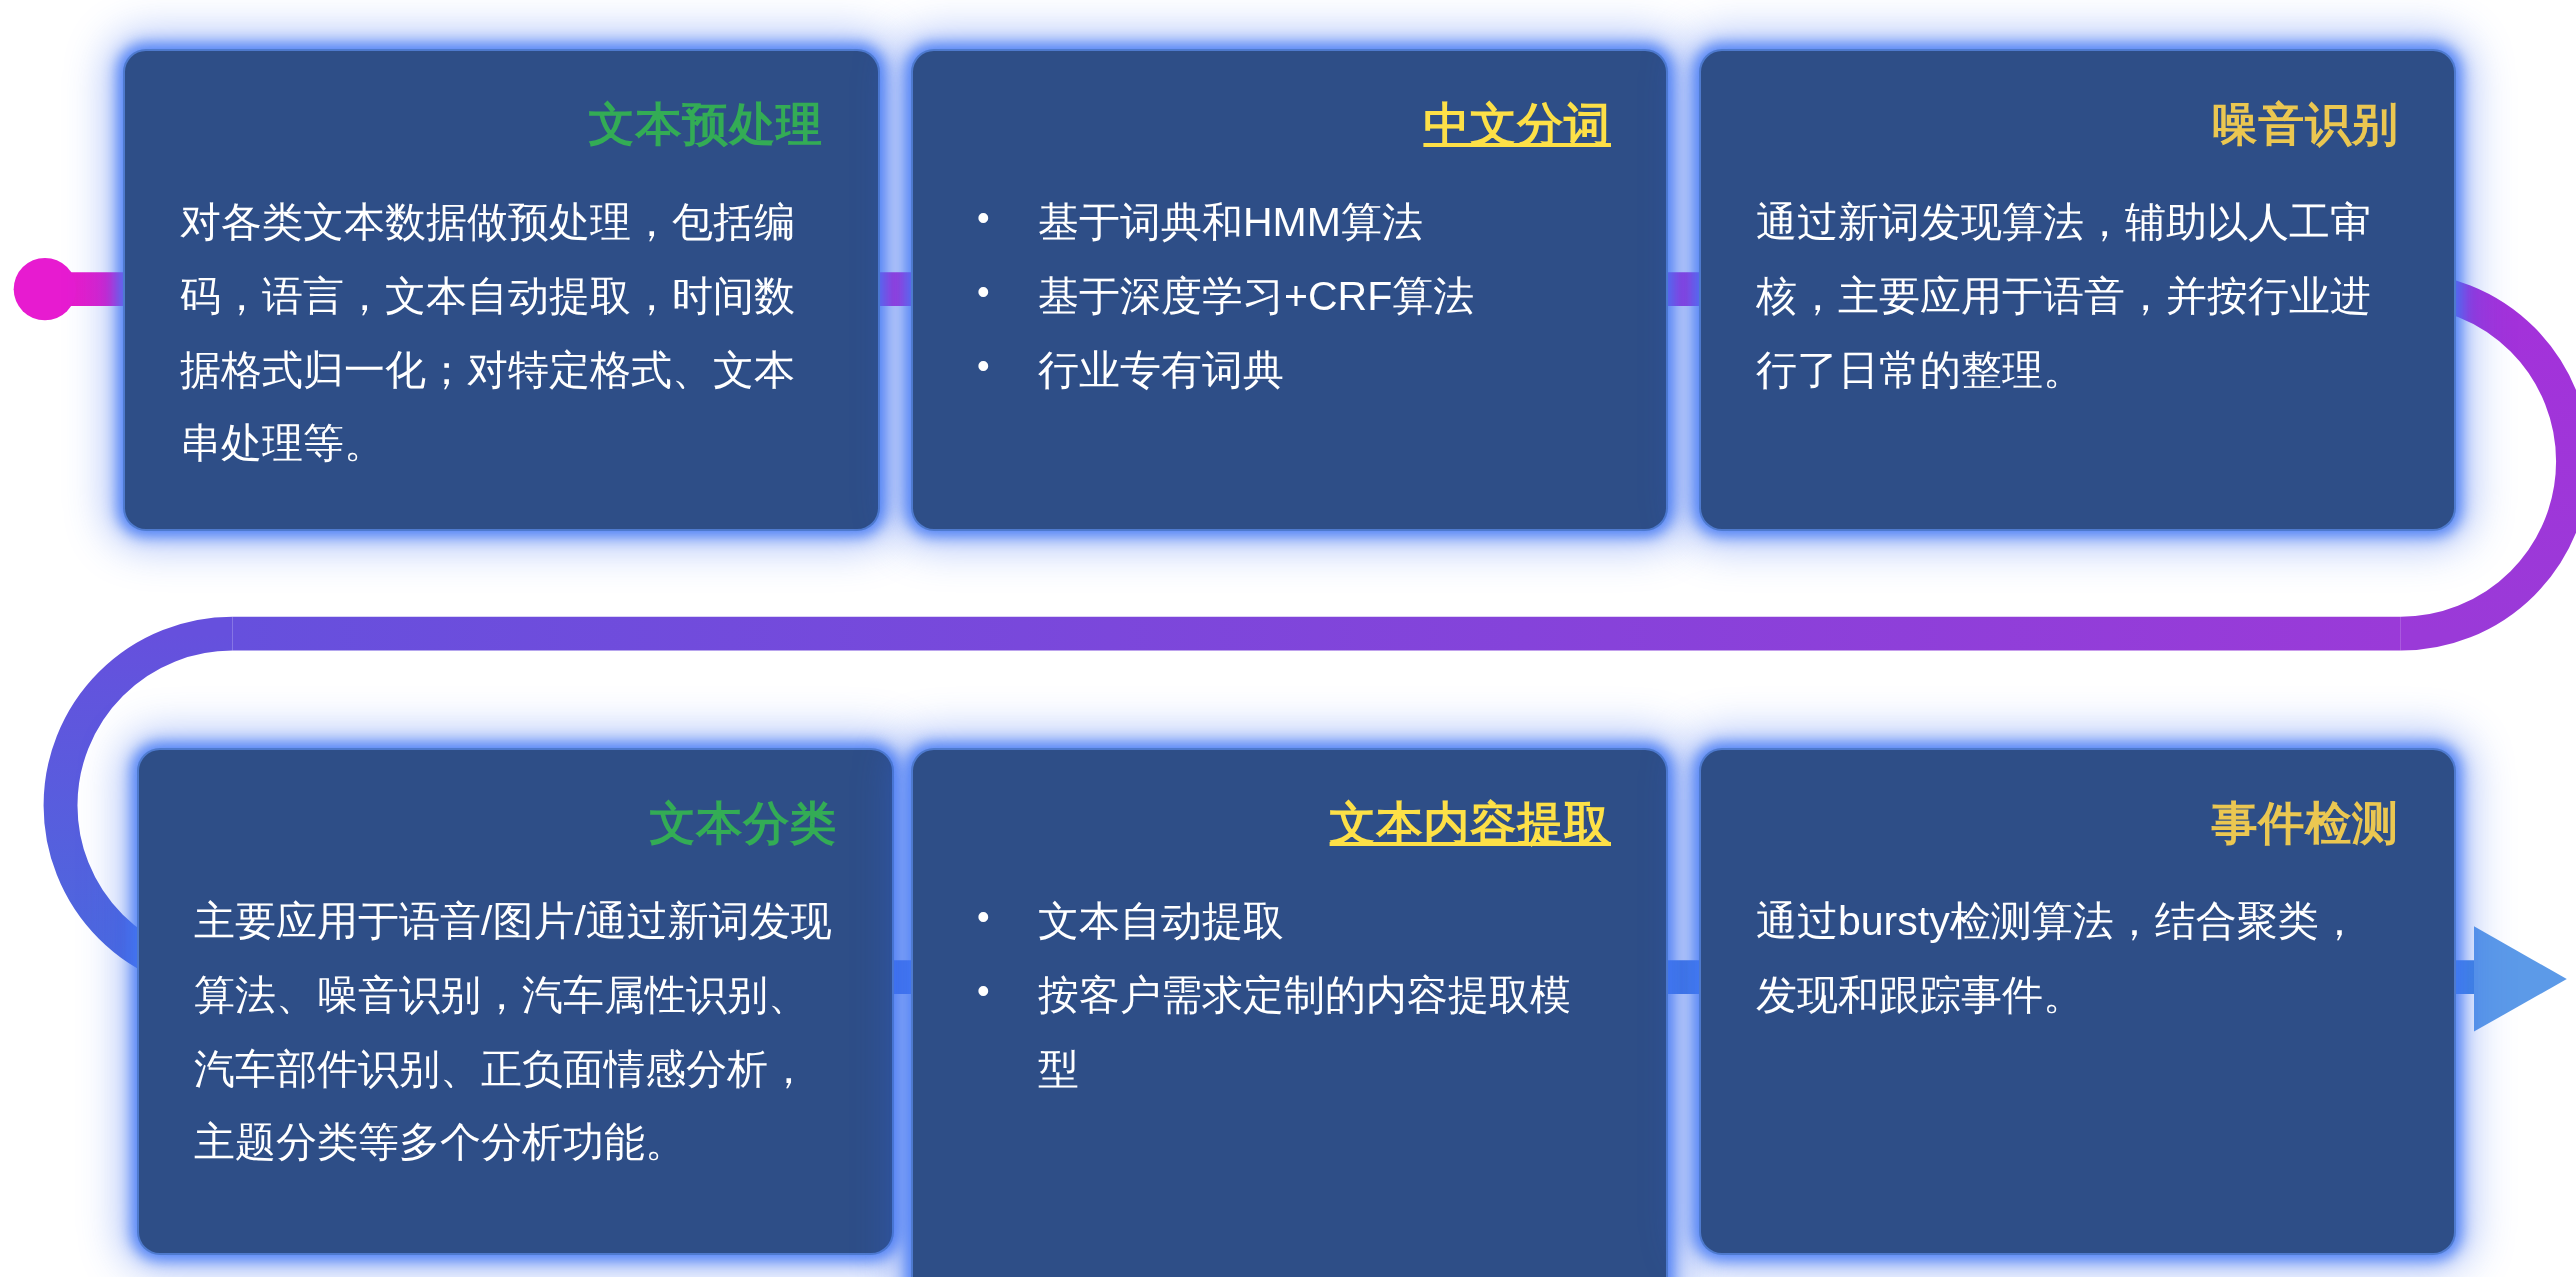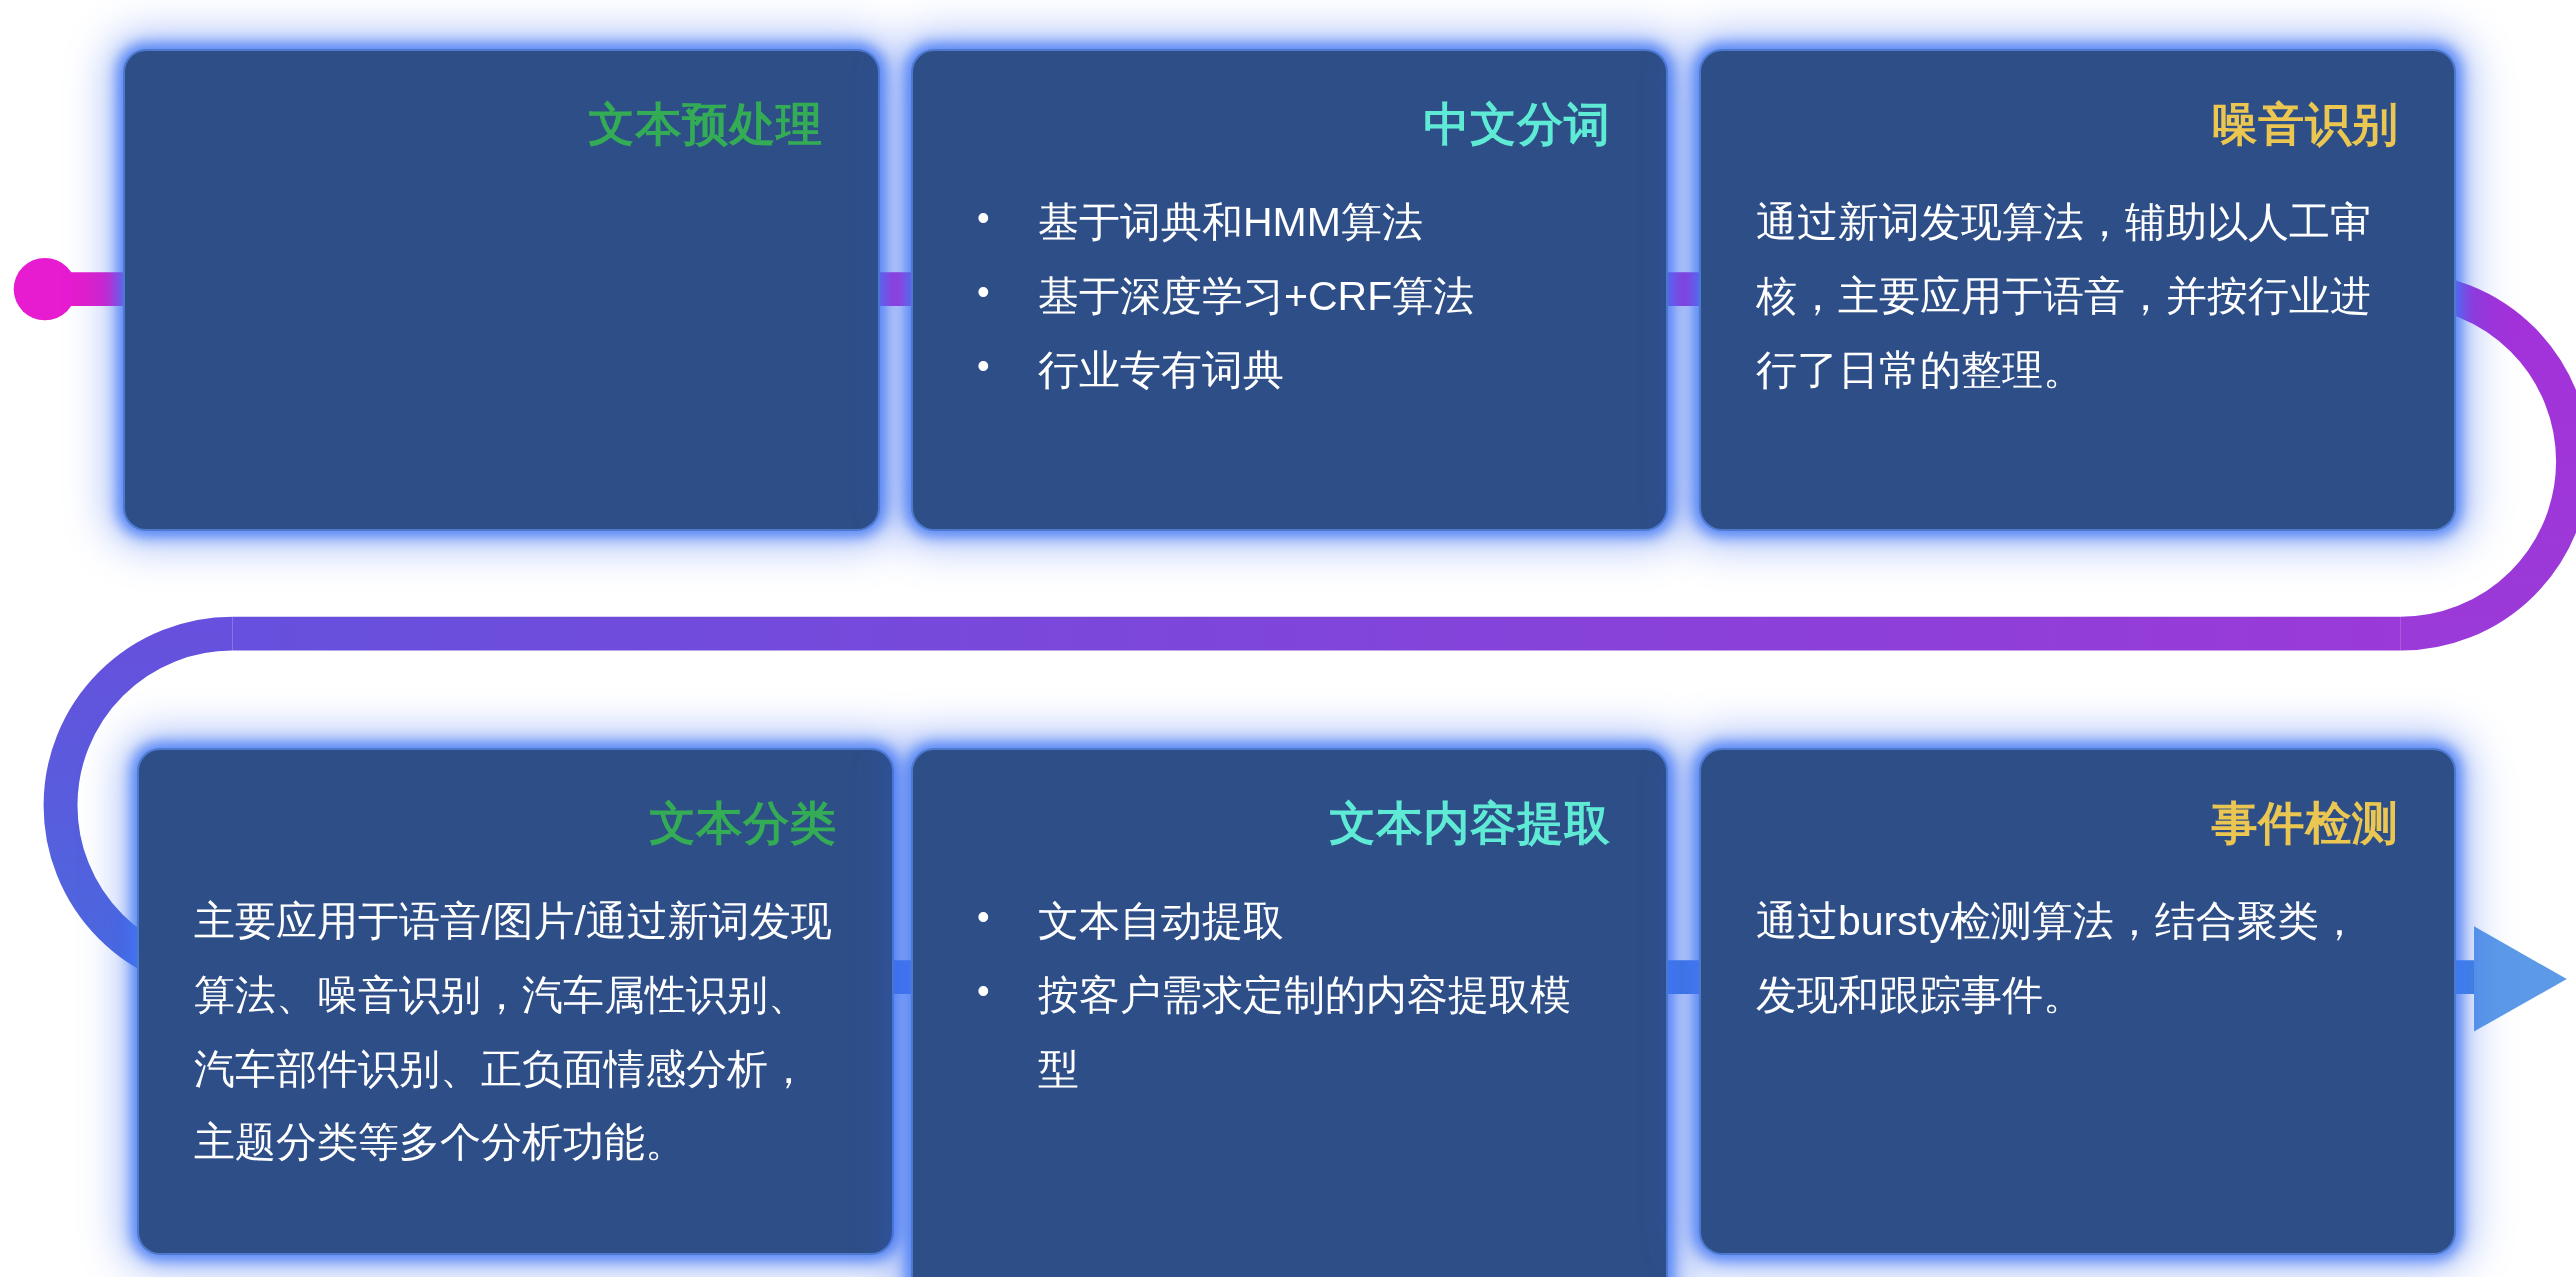--- a/index.html
+++ b/index.html
@@ -33,21 +33,21 @@
   .card-5{left:911px;top:748px;height:589px;}
   .card-6{left:1699px;top:748px;height:507px;}
   .title{
     margin:0 0 30px 0;
     font-size:46px;
     font-weight:bold;
     letter-spacing:0.9px;
     text-align:right;
   }
   .title.green{color:#33ac55;}
-  .title.lightgreen{color:#5eead4;}
+  .title.lightgreen{color:#fde047;text-decoration:underline;}
   .title.yellow{color:#ebc751;}
   .body{
     margin:0;
     font-size:41px;
     line-height:1.8;
     color:#ffffff;
   }
   .bullets{
     list-style:none;
     margin:0;padding:0;
@@ -96,20 +96,21 @@
     <path d="M 2690 710 H 260" stroke="url(#gMid)" stroke-width="38" fill="none"></path>
     <path d="M 260 710 A 192.5 192.5 0 0 0 260 1095" stroke="url(#gLeft)" stroke-width="38" fill="none"></path>
     <path d="M 260 1095 H 2780" stroke="url(#gBottom)" stroke-width="38" fill="none"></path>
 
     <circle cx="50" cy="324" r="35" fill="#e71bd0"></circle>
     <polygon points="2772,1038 2876,1097 2772,1156" fill="#5c9ae8"></polygon>
   </svg>
 
   <section class="card card-1">
     <h2 class="title green">文本预处理</h2>
+    <p class="body">对各类文本数据做预处理，包括编码，语言，文本自动提取，时间数据格式归一化；对特定格式、文本串处理等。</p>
   </section>
 
   <section class="card card-2">
     <h2 class="title lightgreen">中文分词</h2>
     <ul class="bullets">
       <li>
         <span class="dot">•</span>
         <span>基于词典和HMM算法</span>
       </li>
       <li>

